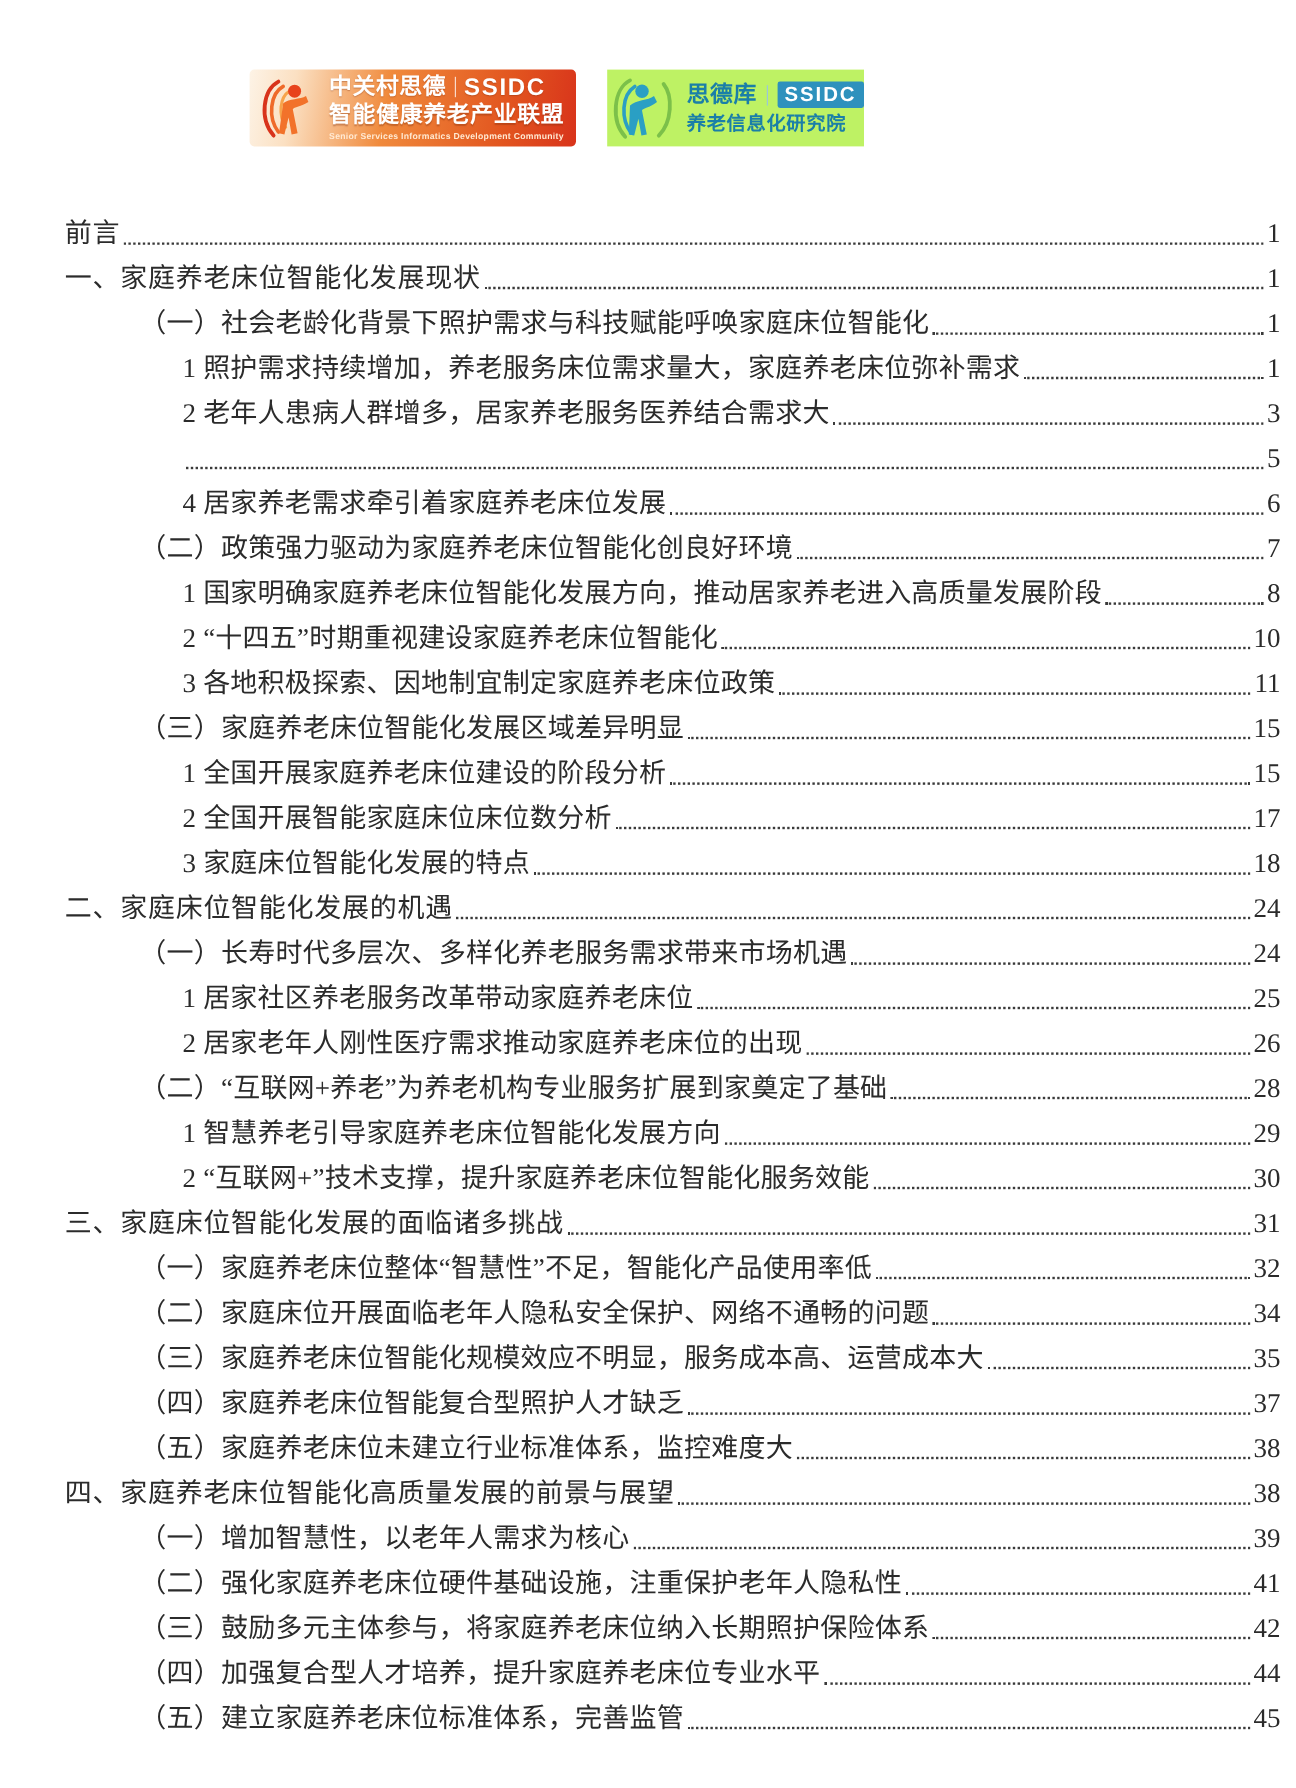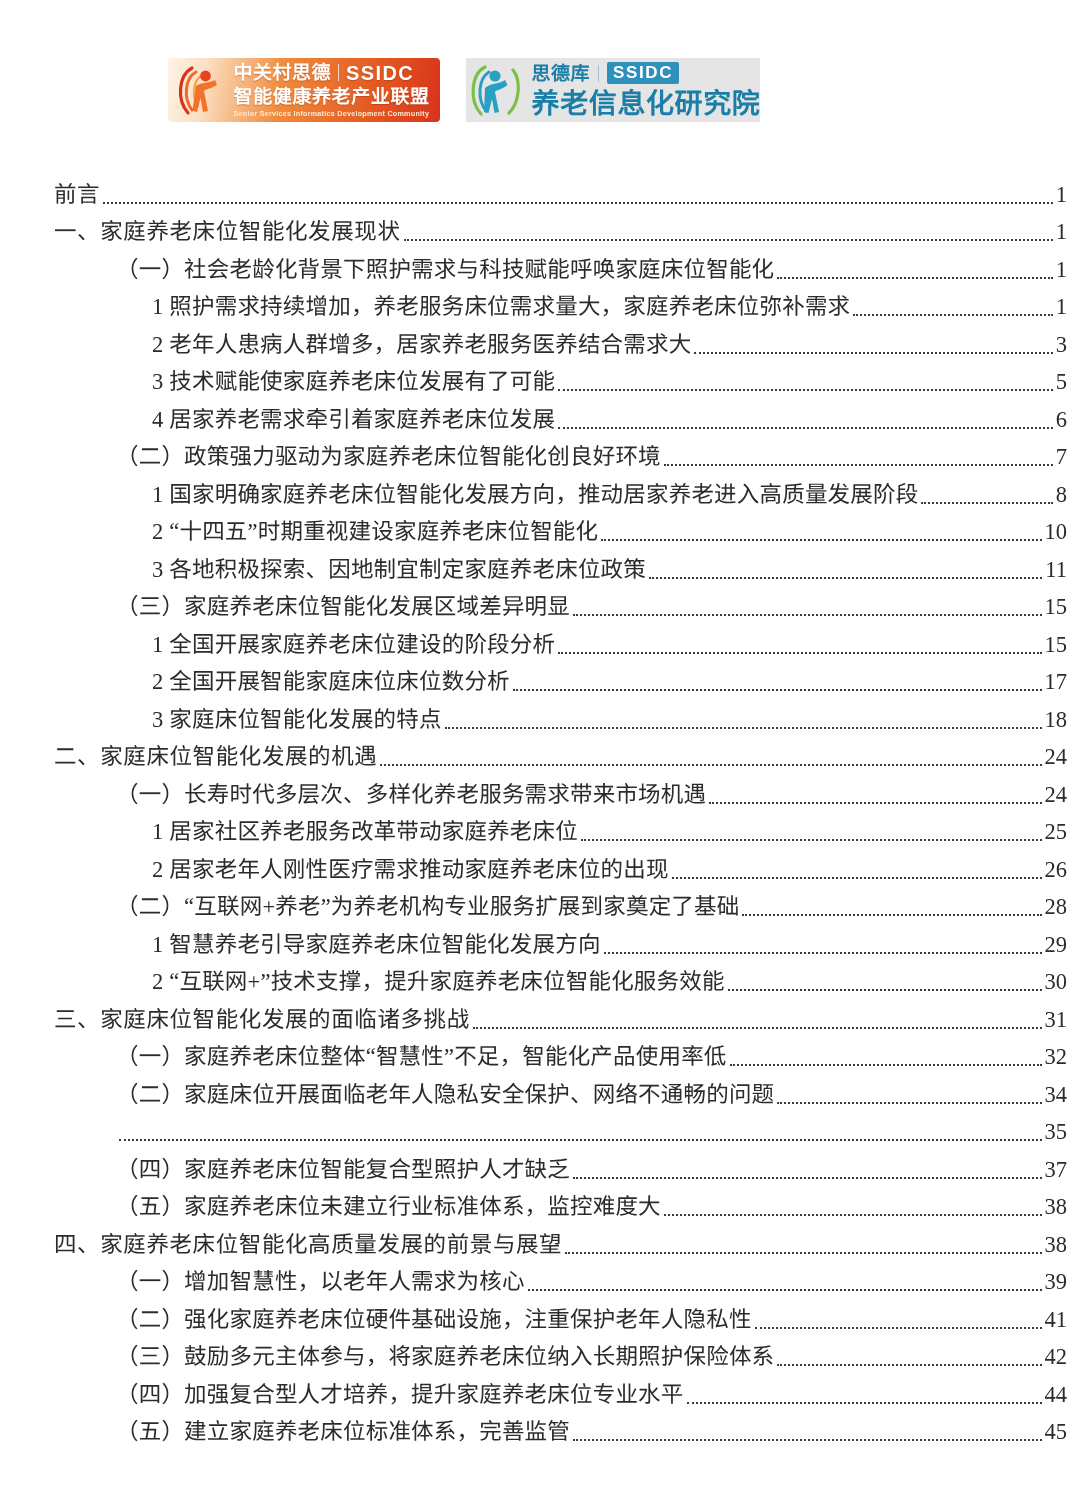--- a/index.html
+++ b/index.html
@@ -90,21 +90,21 @@
     color: #ffe9d2;
     letter-spacing: 0.25px;
     white-space: nowrap;
   }
 
   
   .logo-right {
     display: flex;
     align-items: center;
     height: 64px;
-    background: #e5e5e5;
+    background: #bef264;
   }
   .mark-right {
     width: 58px;
     height: 58px;
     flex: 0 0 58px;
     position: relative;
   }
   .logo-right-text {
     display: flex;
     flex-direction: column;
@@ -133,21 +133,21 @@
     color: #ffffff;
     padding: 2px 6px 3px 6px;
     border-radius: 2px;
     letter-spacing: 1.6px;
     font-size: 17px;
   }
   .lr-row2 {
     margin-top: 6px;
     font-family: "Liberation Sans", sans-serif;
     font-weight: 700;
-    font-size: 28px;
+    font-size: 16px;
     color: #1a7fa8;
     letter-spacing: 0.6px;
   }
 
   
   .toc {
     position: absolute;
     left: 16px;
     top: 172px;
     width: 1080px;
@@ -264,21 +264,20 @@
       <span class="toc-title">1 照护需求持续增加，养老服务床位需求量大，家庭养老床位弥补需求</span>
       <span class="toc-leader"></span>
       <span class="toc-page">1</span>
     </div>
     <div class="toc-entry lvl-2">
       <span class="toc-title">2 老年人患病人群增多，居家养老服务医养结合需求大</span>
       <span class="toc-leader"></span>
       <span class="toc-page">3</span>
     </div>
     <div class="toc-entry lvl-2">
-      <span class="toc-title">3 技术赋能使家庭养老床位发展有了可能</span>
       <span class="toc-leader"></span>
       <span class="toc-page">5</span>
     </div>
     <div class="toc-entry lvl-2">
       <span class="toc-title">4 居家养老需求牵引着家庭养老床位发展</span>
       <span class="toc-leader"></span>
       <span class="toc-page">6</span>
     </div>
     <div class="toc-entry lvl-1">
       <span class="toc-title">（二）政策强力驱动为家庭养老床位智能化创良好环境</span>
@@ -364,20 +363,21 @@
       <span class="toc-title">（一）家庭养老床位整体“智慧性”不足，智能化产品使用率低</span>
       <span class="toc-leader"></span>
       <span class="toc-page">32</span>
     </div>
     <div class="toc-entry lvl-1">
       <span class="toc-title">（二）家庭床位开展面临老年人隐私安全保护、网络不通畅的问题</span>
       <span class="toc-leader"></span>
       <span class="toc-page">34</span>
     </div>
     <div class="toc-entry lvl-1">
+      <span class="toc-title">（三）家庭养老床位智能化规模效应不明显，服务成本高、运营成本大</span>
       <span class="toc-leader"></span>
       <span class="toc-page">35</span>
     </div>
     <div class="toc-entry lvl-1">
       <span class="toc-title">（四）家庭养老床位智能复合型照护人才缺乏</span>
       <span class="toc-leader"></span>
       <span class="toc-page">37</span>
     </div>
     <div class="toc-entry lvl-1">
       <span class="toc-title">（五）家庭养老床位未建立行业标准体系，监控难度大</span>

